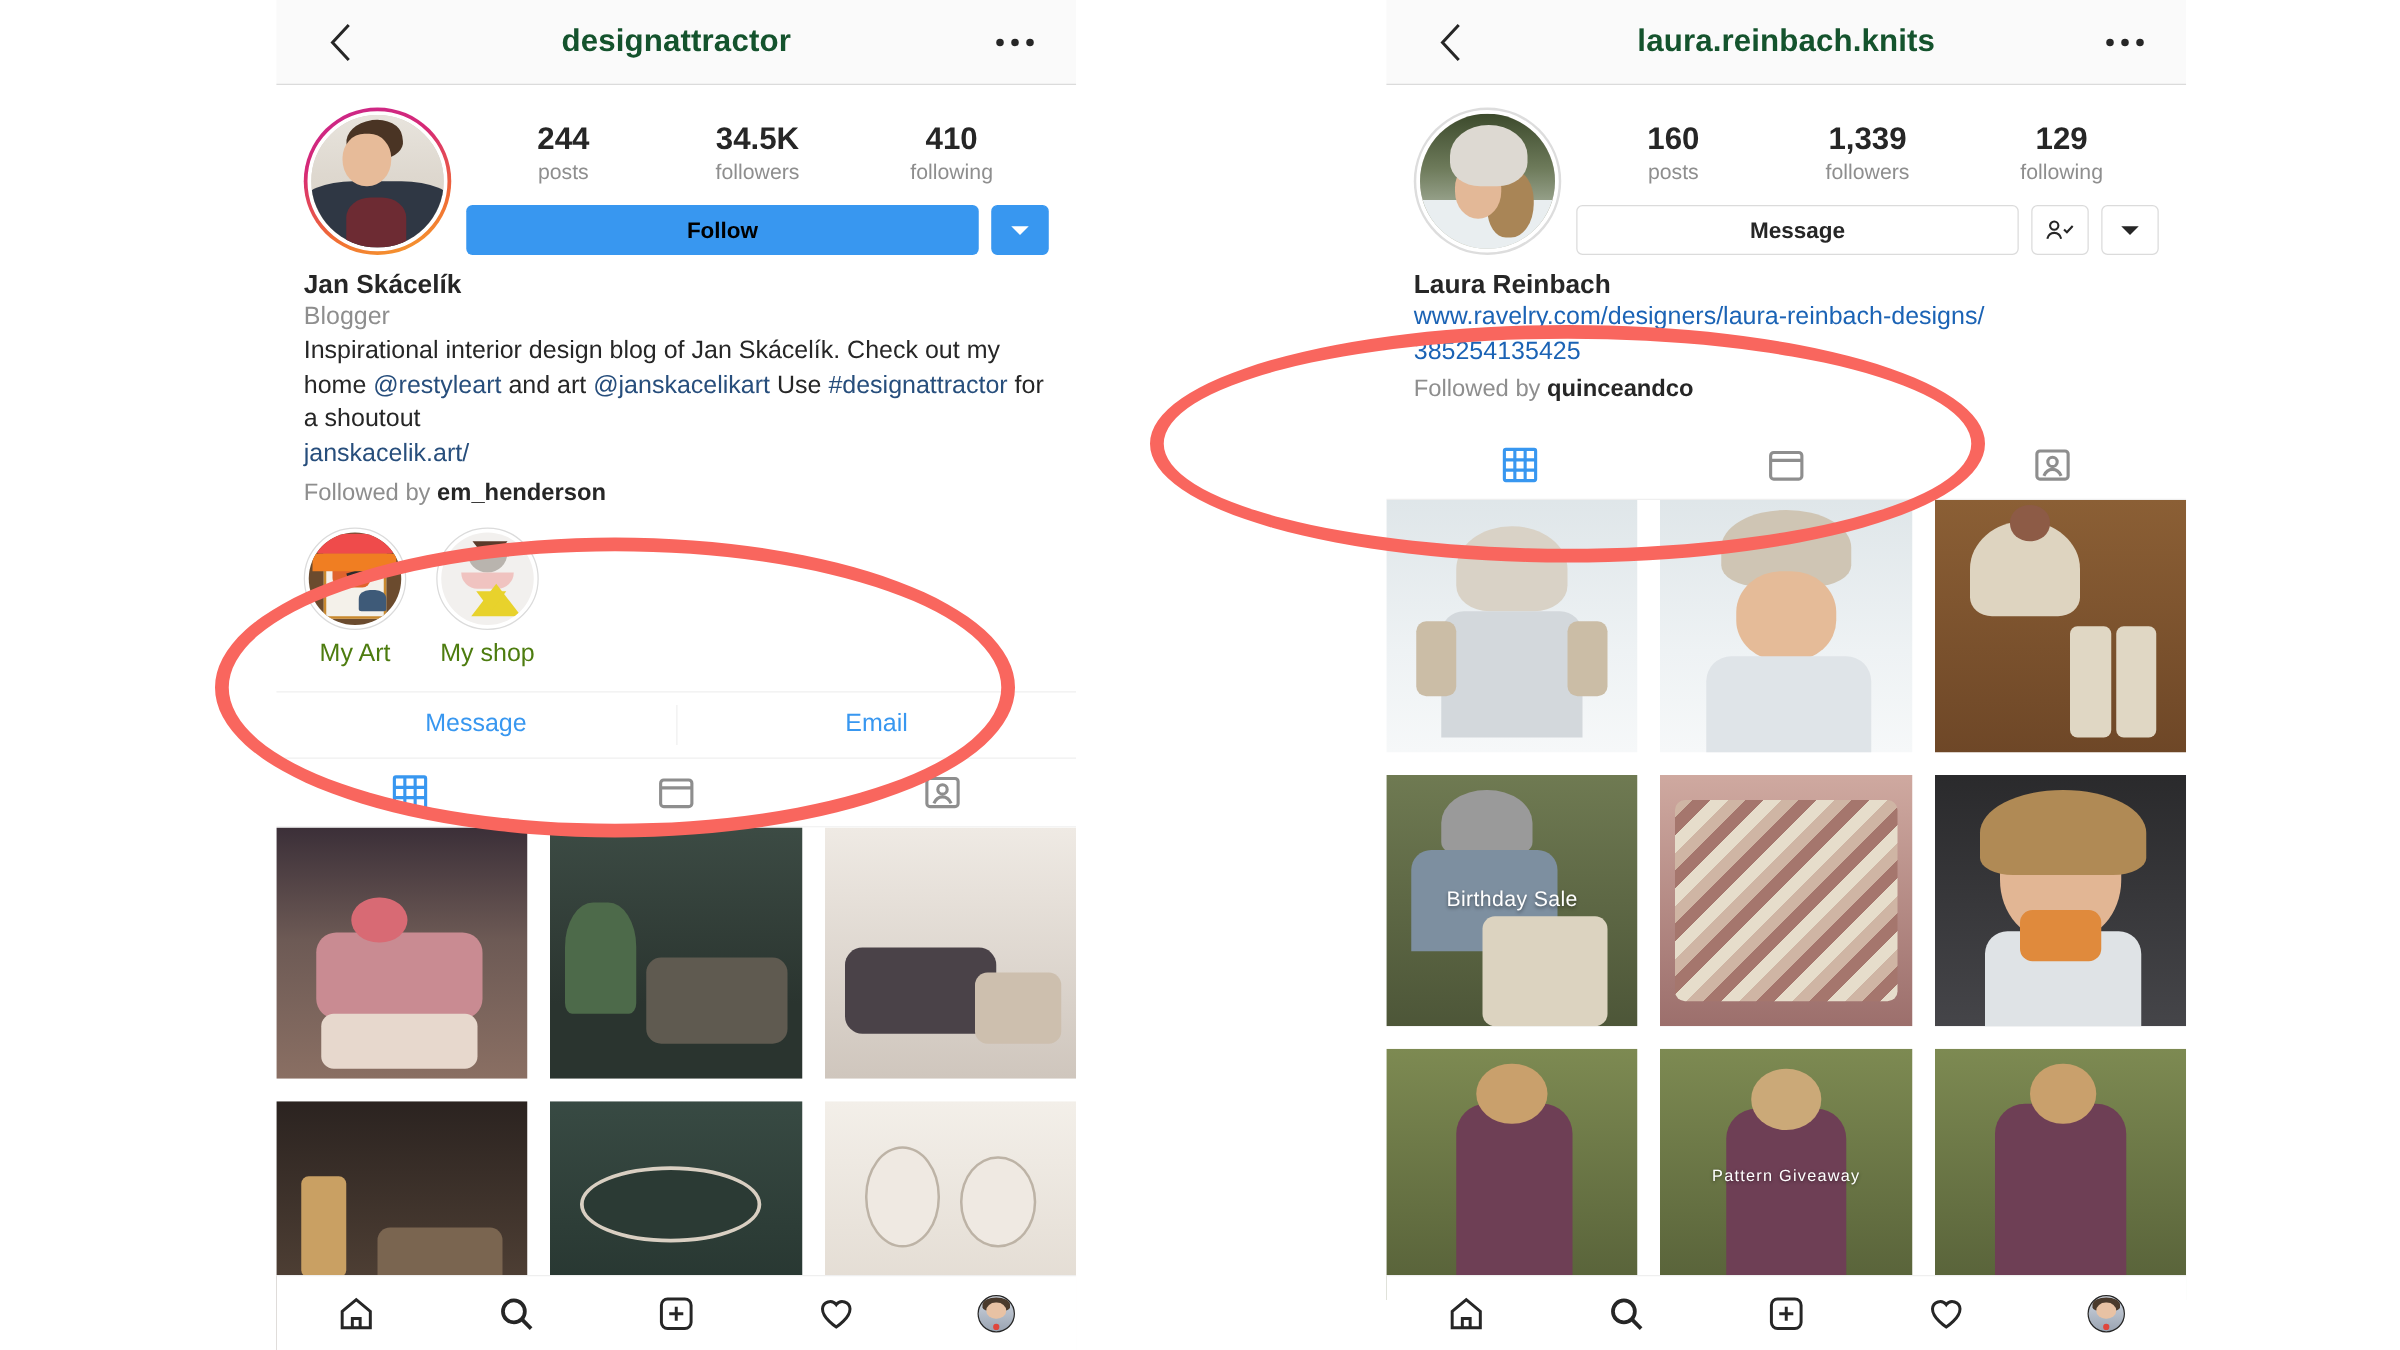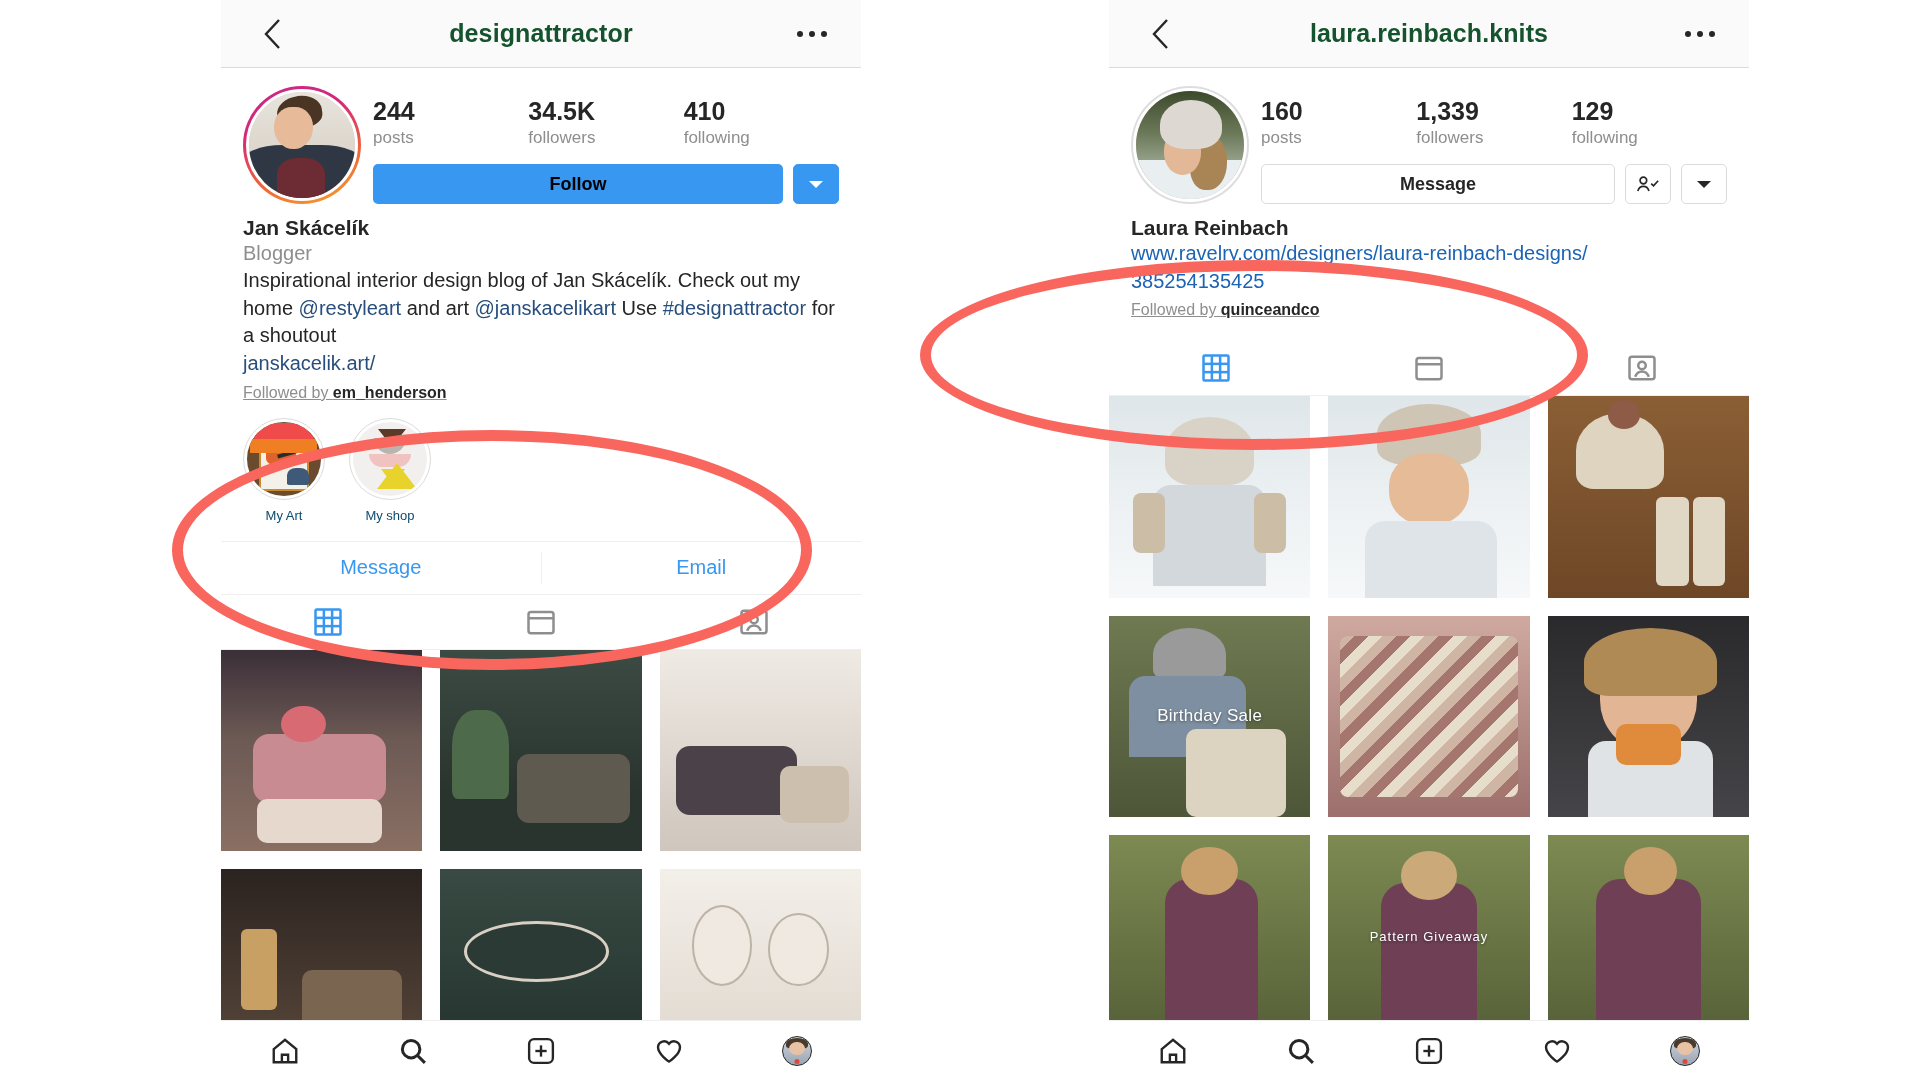--- a/index.html
+++ b/index.html
@@ -62,21 +62,21 @@
   
   .av-laura { background: linear-gradient(180deg,#3c4a2c 0%, #6d7a5a 40%, #cfd6cc 100%); }
   .av-laura .snow { position:absolute; left:0; bottom:0; width:100%; height:36%; background:#e9eef0; }
   .av-laura .beanie { position:absolute; left:22%; top:8%; width:58%; height:46%; background:#ddd9d2; border-radius:54% 54% 42% 42%; }
   .av-laura .face2 { position:absolute; left:26%; top:38%; width:34%; height:40%; background:#e3b897; border-radius:45% 45% 55% 55%; }
   .av-laura .hair2 { position:absolute; left:50%; top:42%; width:34%; height:50%; background:#a98556; border-radius:40% 45% 50% 40%; }
 
   
   .stats-col { flex: 1; padding-left: 6px; }
   .stats-row { display:flex; padding-top: 12px; }
-  .stat { flex:1; text-align:left; }
+  .stat { flex:1; text-align:center; }
   .stat .num { font-size: 25px; font-weight: bold; color:#262626; line-height: 1.05; }
   .stat .lbl { font-size: 17px; color:#8e8e8e; margin-top: 4px; }
 
   .act-row { display:flex; align-items:center; gap: 10px; padding: 16px 0 0 0; }
   .btn-follow {
     flex: 1; height: 40px; background:#3897f0; color:#000000;
     border-radius: 5px; font-size: 18px; font-weight: bold;
     display:flex; align-items:center; justify-content:center;
     border: none; font-family: inherit;
   }
@@ -94,32 +94,32 @@
   .caret.white { border-top-color:#fff; }
 
   
   .bio { padding: 12px 22px 0 22px; }
   .bio .name { font-size: 21px; font-weight: bold; color:#262626; }
   .bio .cat  { font-size: 20px; color:#8e8e8e; line-height:1.35; }
   .bio .desc { font-size: 20px; color:#262626; line-height: 1.38; }
   .bio .desc a, .link { color:#274e7c; text-decoration:none; }
   .bio .url  { font-size: 20px; color:#274e7c; line-height:1.38; }
   .bio .url.big { color:#1b63b5; }
-  .followed { font-size: 16px; color:#8e8e8e; margin-top: 6px; text-decoration: underline; }
+  .followed { font-size: 19px; color:#8e8e8e; margin-top: 6px; }
   .followed b { color:#262626; font-weight:bold; }
 
   
   .highlights { display:flex; gap: 24px; padding: 16px 22px 0 22px; }
   .hl { width: 82px; text-align:center; }
   .hl-circle {
     width: 82px; height: 82px; border-radius:50%; border:1px solid #dbdbdb;
     padding:3px; overflow:hidden;
   }
   .hl-img { width:100%; height:100%; border-radius:50%; overflow:hidden; position:relative; }
-  .hl-label { font-size: 13px; color:#0c4a6e; margin-top: 8px; }
+  .hl-label { font-size: 20px; color:#4d7c0f; margin-top: 8px; }
 
   .hl-art { background:#6b4b2e; }
   .hl-art .sheet { position:absolute; left:16%; top:22%; width:68%; height:72%; background:#f4f1ea; border:2px solid #c9892e; }
   .hl-art .blob { position:absolute; left:26%; top:34%; width:40%; height:26%; background:#e0632c; border-radius: 4px 40% 6px 40%; }
   .hl-art .dash { position:absolute; left:40%; top:38%; width:46%; height:6%; background:#2b2b2b; transform:rotate(-16deg); }
   .hl-art .hand { position:absolute; left:54%; top:62%; width:30%; height:24%; background:#3e5a78; border-radius:40% 40% 10% 10%; }
   .hl-art .tag { position:absolute; left:8%; top:2%; width:84%; height:22%; background:#ef4b4b; border-radius:3px; }
   .hl-art .tag2 { position:absolute; left:4%; top:24%; width:90%; height:18%; background:#f07e22; }
 
   .hl-shop { background:#f2f0ee; }

